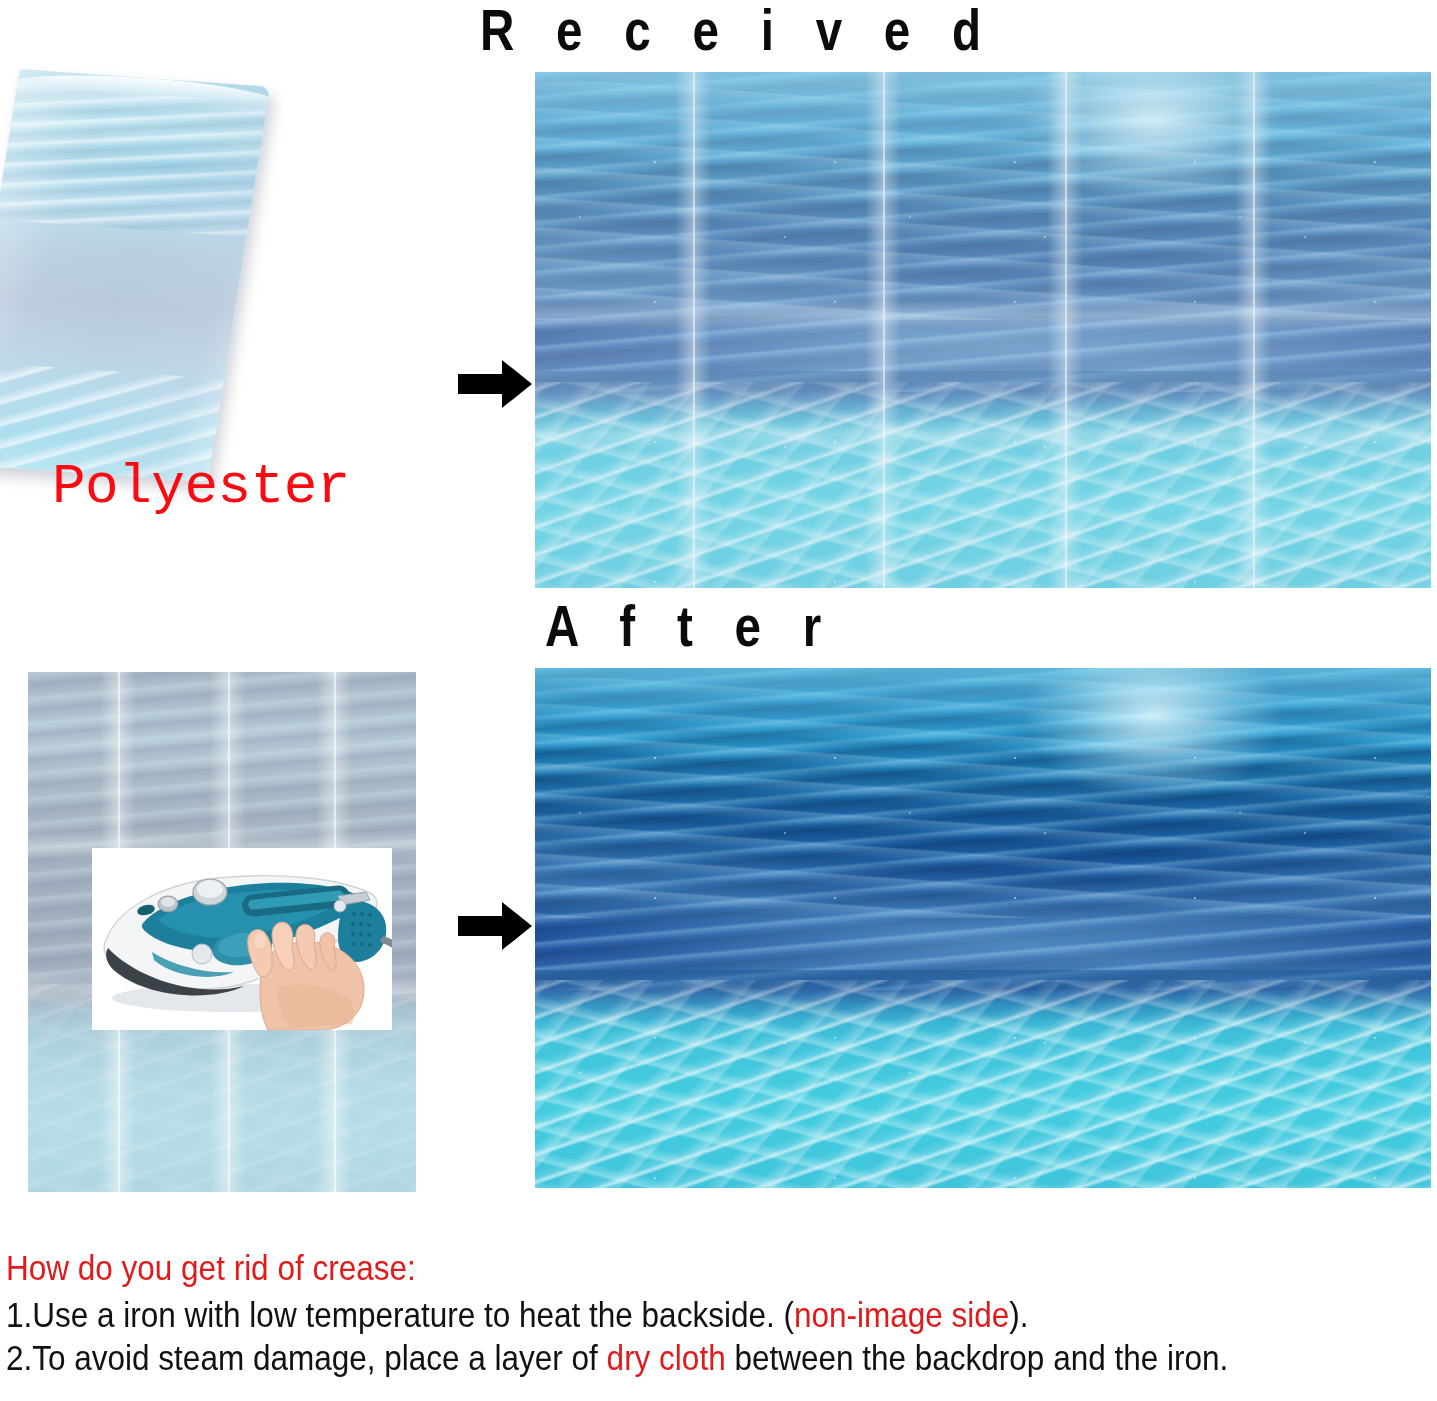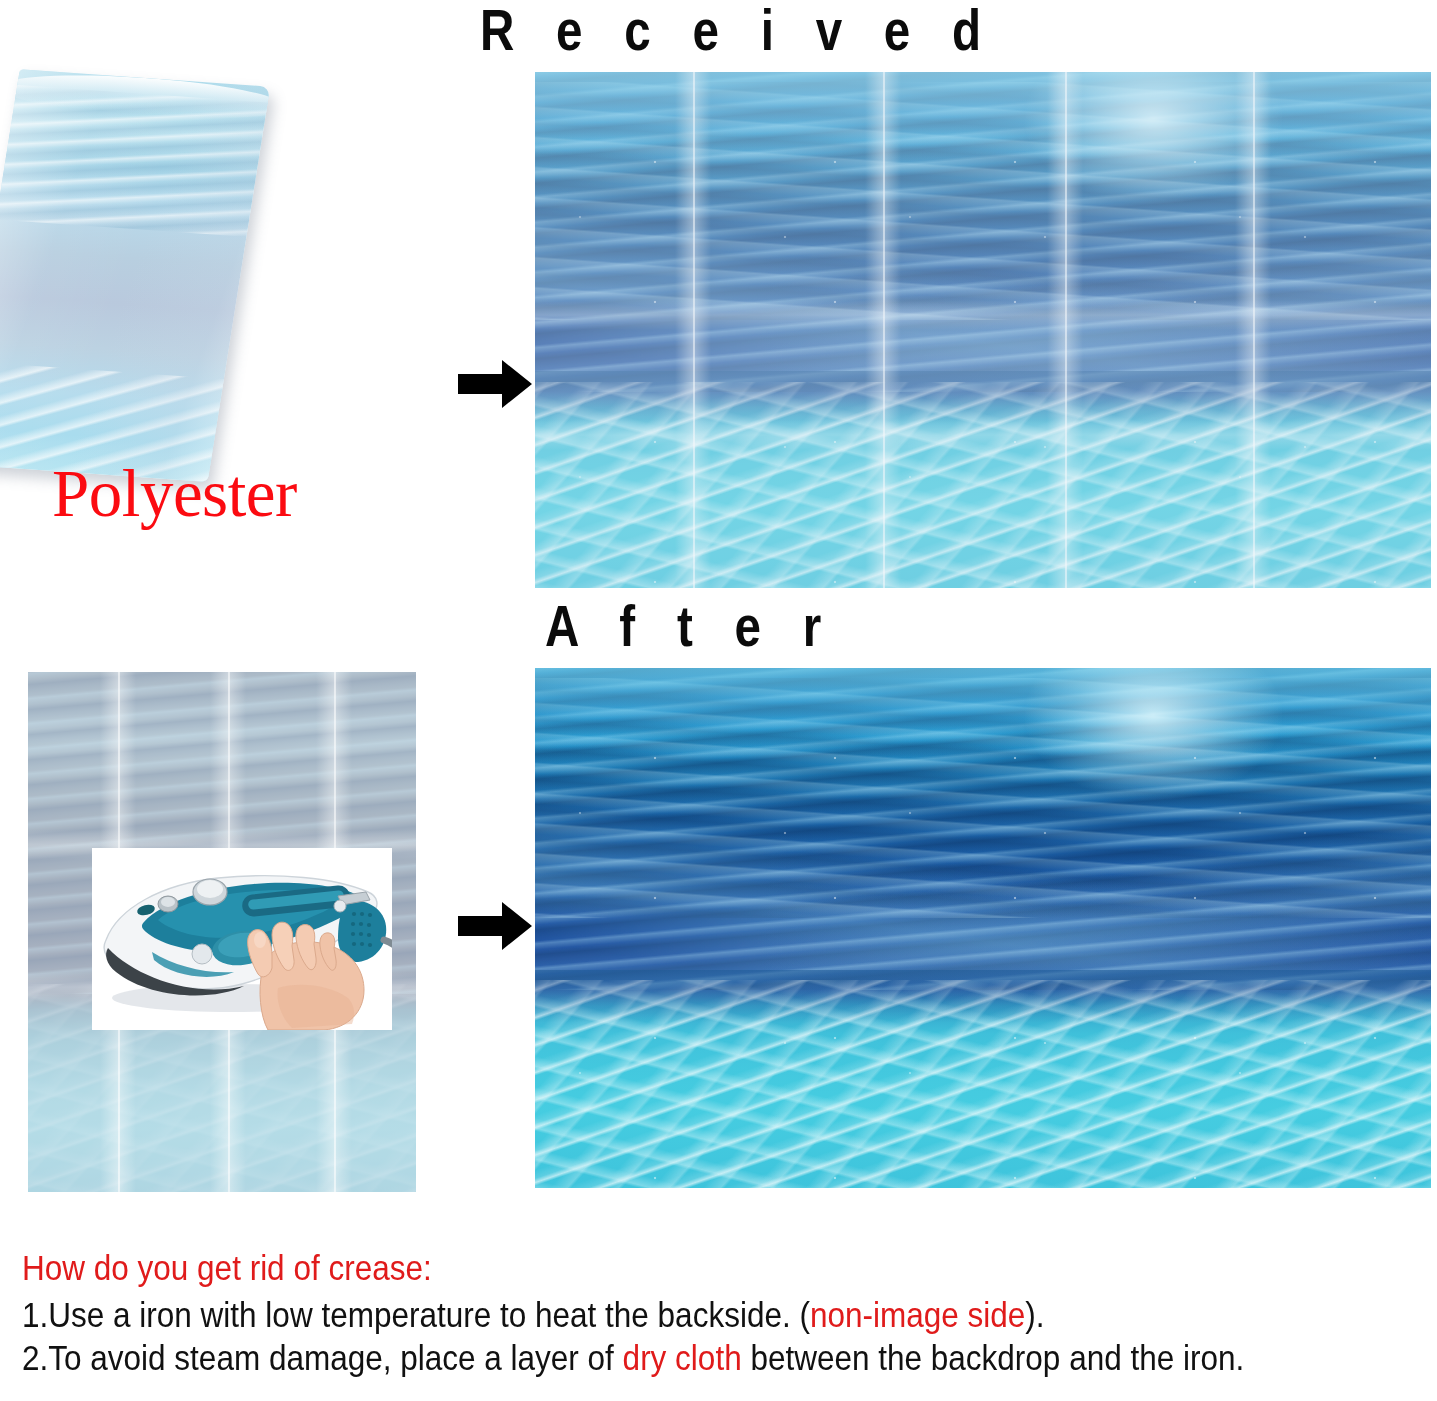--- a/index.html
+++ b/index.html
@@ -29,23 +29,23 @@
     white-space: nowrap;
   }
   #title-received { left: 480px; top: -4px; font-size: 58px; }
   #title-after    { left: 545px; top: 592px; font-size: 58px; }
 
   
   #polyester-label {
     position: absolute;
     left: 52px;
     top: 455px;
-    font-size: 67px;
+    font-size: 56px;
     color: #fb0b11;
-    font-family: Liberation Serif, serif;
+    font-family: Liberation Mono, monospace;
     letter-spacing: -0.5px;
     white-space: nowrap;
     z-index: 6;
   }
 
   
   .arrow-icon {
     position: absolute;
     width: 76px;
     height: 56px;
@@ -341,21 +341,21 @@
     width: 300px; height: 182px;
     background: #ffffff;
     z-index: 7;
     overflow: visible;
   }
   #iron-photo svg { display: block; }
 
   
   #instructions {
     position: absolute;
-    left: 22px;
+    left: 6px;
     top: 1248px;
     width: 1400px;
   }
   #instructions .head {
     color: #e01b1b;
     font-size: 35px;
     font-family: "Liberation Sans", sans-serif;
     font-stretch: condensed;
     transform: scaleX(0.90);
     transform-origin: left center;

